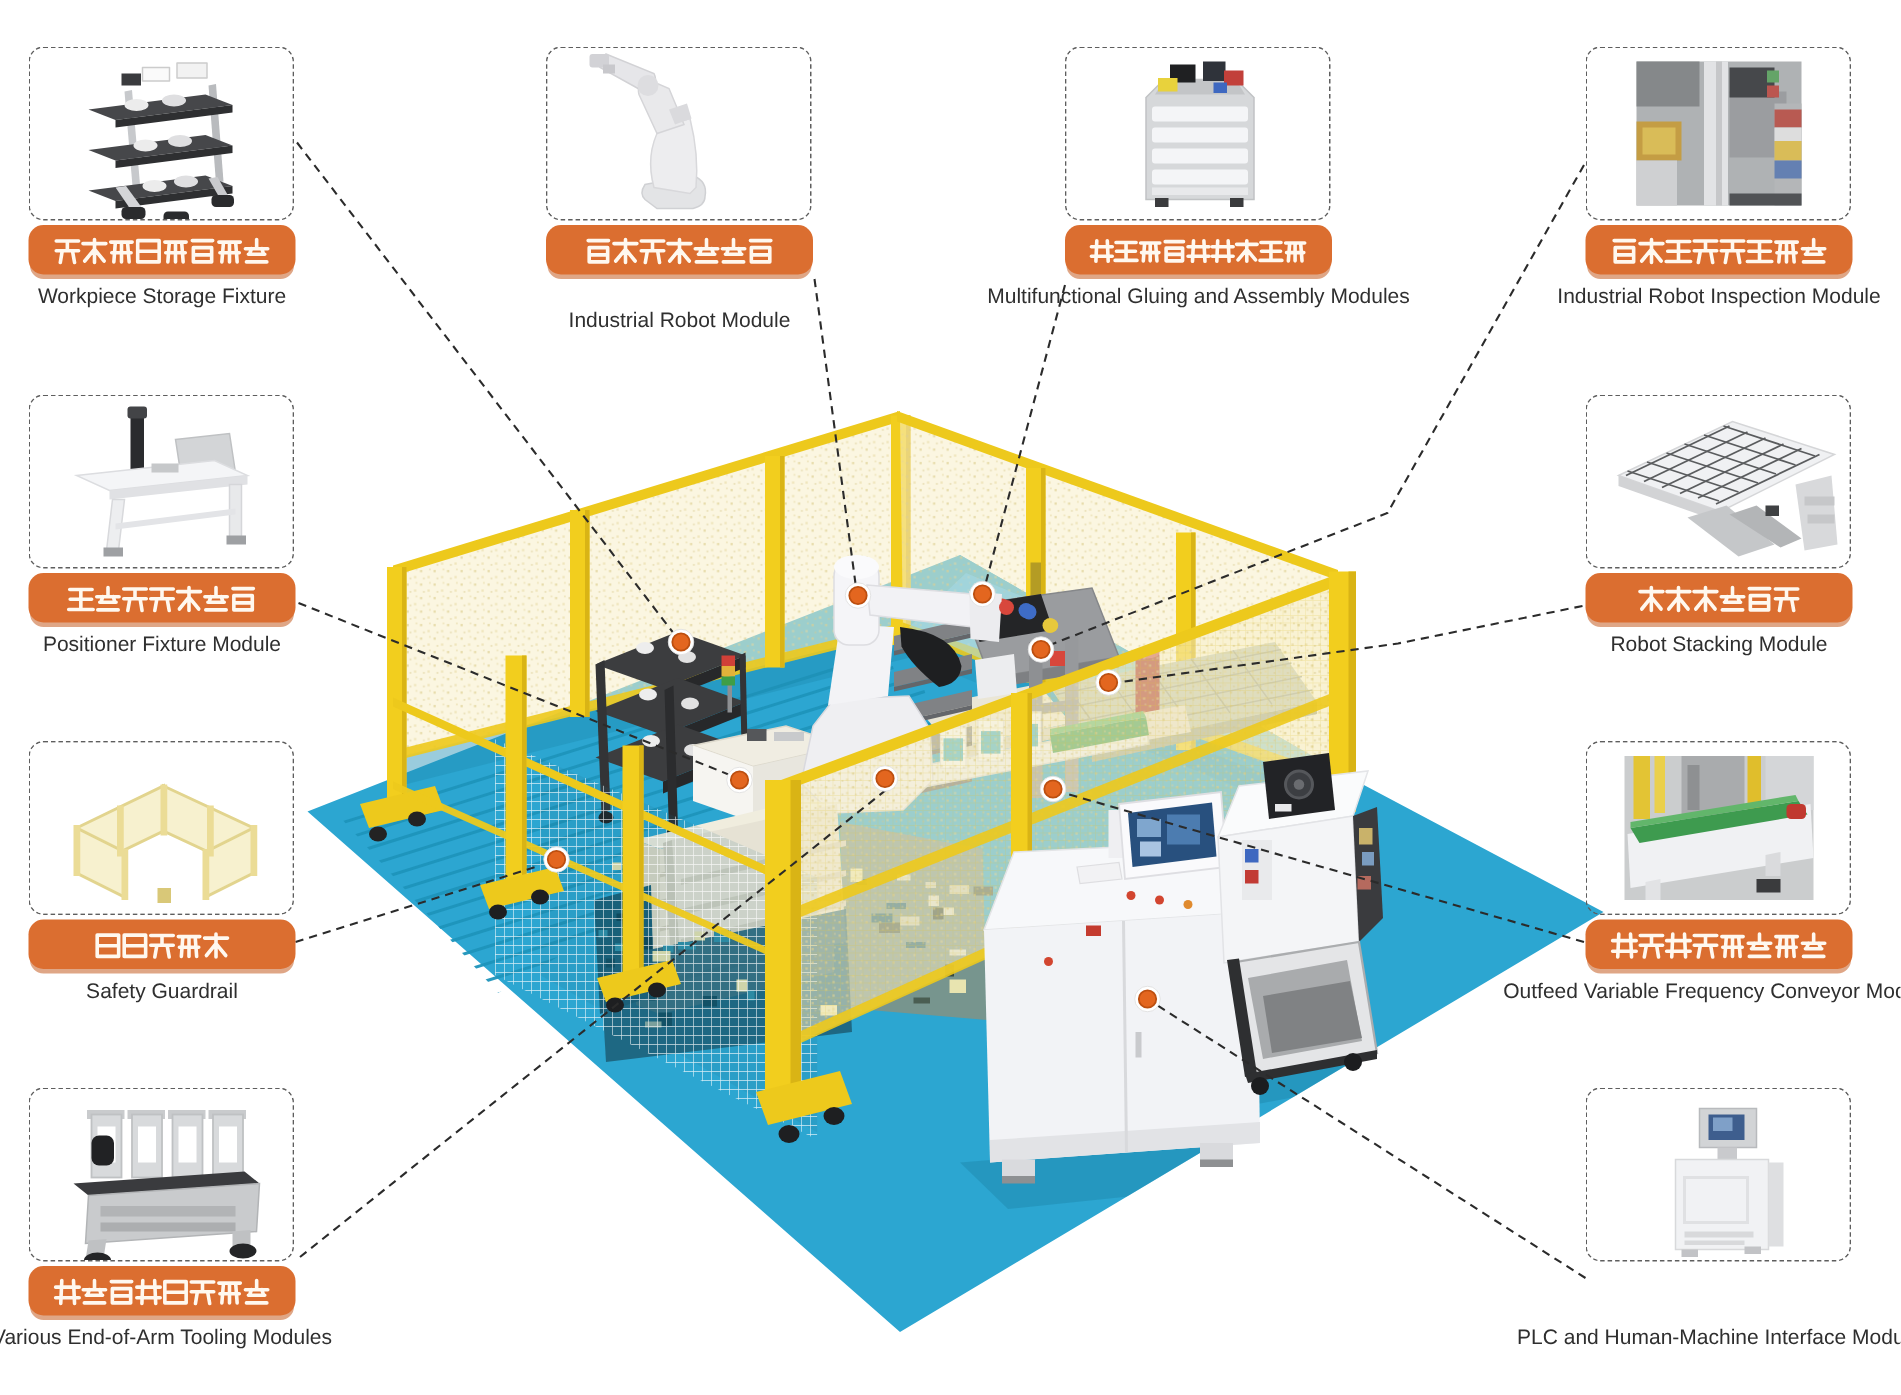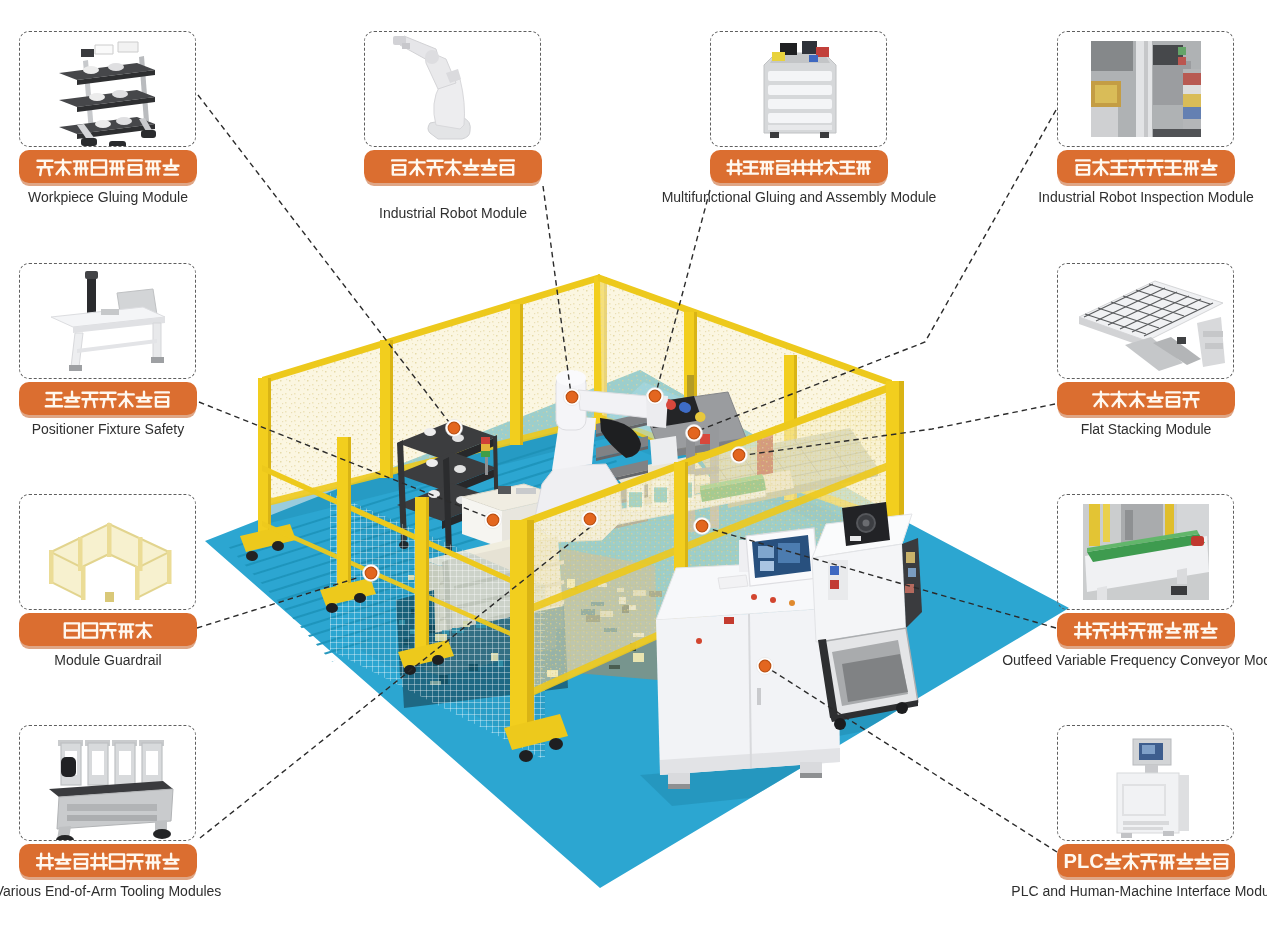--- a/index.html
+++ b/index.html
@@ -369,21 +369,21 @@
     <div class="pill" style="left:19px;top:150px;width:178px;height:33px"><svg width="178" height="33" viewBox="0 0 178 33">
         <path d="M18.5 10.7L33.4 10.7M18.5 17.2L33.4 17.2M22.5 17.2L21.2 25.0M29.3 17.2L30.7 25.0M25.9 10.7L25.9 17.2" stroke="#FFF8EF" stroke-width="2.4" stroke-linecap="round" fill="none"></path>
         <path d="M36.3 12.4L51.6 12.4M44.0 9.7L44.0 25.0M44.0 16.1L37.5 24.0M44.0 16.1L50.4 24.0" stroke="#FFF8EF" stroke-width="2.4" stroke-linecap="round" fill="none"></path>
         <path d="M54.8 11.4L69.1 11.4M57.9 11.4L56.9 24.6M66.0 11.4L67.1 24.6M55.5 18.5L68.4 18.5M62.0 11.4L62.0 24.6" stroke="#FFF8EF" stroke-width="2.4" stroke-linecap="round" fill="none"></path>
         <path d="M72.8 10.4L87.1 10.4M72.8 10.4L72.8 24.6M87.1 10.4L87.1 24.6M72.8 24.6L87.1 24.6M72.8 17.5L87.1 17.5" stroke="#FFF8EF" stroke-width="2.4" stroke-linecap="round" fill="none"></path>
         <path d="M90.9 11.4L105.1 11.4M93.9 11.4L92.9 24.6M102.1 11.4L103.1 24.6M91.5 18.5L104.5 18.5M98.0 11.4L98.0 24.6" stroke="#FFF8EF" stroke-width="2.4" stroke-linecap="round" fill="none"></path>
         <path d="M109.2 10.4L122.8 10.4M109.9 15.1L122.1 15.1M109.9 15.1L109.9 24.6M122.1 15.1L122.1 24.6M109.9 19.9L122.1 19.9M109.9 24.6L122.1 24.6" stroke="#FFF8EF" stroke-width="2.4" stroke-linecap="round" fill="none"></path>
         <path d="M126.9 11.4L141.2 11.4M130.0 11.4L128.9 24.6M138.1 11.4L139.1 24.6M127.6 18.5L140.5 18.5M134.0 11.4L134.0 24.6" stroke="#FFF8EF" stroke-width="2.4" stroke-linecap="round" fill="none"></path>
         <path d="M152.1 9.7L152.1 15.8M144.6 15.8L159.5 15.8M146.6 19.5L157.5 19.5M145.3 24.6L158.9 24.6M148.7 15.8L147.3 19.5M155.5 15.8L156.8 19.5" stroke="#FFF8EF" stroke-width="2.4" stroke-linecap="round" fill="none"></path>
       </svg></div>
-    <div class="eng" style="left:108.0px;top:189px">Workpiece Gluing Module</div>
+    <div class="eng" style="left:108.0px;top:189px">Workpiece Storage Fixture</div>
     <div class="box" style="left:364px;top:31px;width:175px;height:114px">
       <svg width="174" height="113" viewBox="0 0 174 113">
         <path d="M64 100 Q60 96 64 90 L96 84 Q106 88 104 98 Q104 104 96 106 L72 106 Z" fill="#E3E4E6" stroke="#D0D1D4" stroke-width="1"></path>
         <path d="M70 92 Q64 70 74 52 L94 46 Q100 70 98 92 L94 96 Z" fill="#EDEDEF" stroke="#D8D8DB" stroke-width="1"></path>
         <path d="M72 56 L60 30 Q58 22 66 20 L80 26 L90 50 Z" fill="#E9E9EB" stroke="#D5D5D8" stroke-width="1"></path>
         <path d="M63 28 L34 12 L38 3 L70 16 Q74 24 63 28 Z" fill="#E6E6E9" stroke="#D2D2D5" stroke-width="1"></path>
         <rect x="27" y="3" width="13" height="9" rx="2" fill="#D2D2D6"></rect>
         <rect x="36" y="10" width="8" height="6" fill="#C8C8CC"></rect>
         <circle cx="66" cy="24" r="7" fill="#DDDDE0"></circle>
         <path d="M80 40 L92 36 L95 46 L84 50 Z" fill="#DADADD"></path>
@@ -421,21 +421,21 @@
         <path d="M21.2 10.5L20.6 24.2M28.2 10.5L28.8 24.2M17.6 14.5L31.5 14.5M17.6 20.8L31.5 20.8" stroke="#FFF8EF" stroke-width="2.4" stroke-linecap="round" fill="none"></path>
         <path d="M34.0 11.7L47.4 11.7M34.3 17.5L47.0 17.5M33.4 23.6L48.0 23.6M40.7 11.7L40.7 23.6" stroke="#FFF8EF" stroke-width="2.4" stroke-linecap="round" fill="none"></path>
         <path d="M50.4 12.0L63.2 12.0M53.1 12.0L52.2 23.9M60.4 12.0L61.3 23.9M51.0 18.4L62.6 18.4M56.8 12.0L56.8 23.9" stroke="#FFF8EF" stroke-width="2.4" stroke-linecap="round" fill="none"></path>
         <path d="M66.8 11.1L79.0 11.1M67.4 15.4L78.4 15.4M67.4 15.4L67.4 23.9M78.4 15.4L78.4 23.9M67.4 19.6L78.4 19.6M67.4 23.9L78.4 23.9" stroke="#FFF8EF" stroke-width="2.4" stroke-linecap="round" fill="none"></path>
         <path d="M85.7 10.5L85.0 24.2M92.6 10.5L93.3 24.2M82.0 14.5L96.0 14.5M82.0 20.8L96.0 20.8" stroke="#FFF8EF" stroke-width="2.4" stroke-linecap="round" fill="none"></path>
         <path d="M101.8 10.5L101.2 24.2M108.8 10.5L109.4 24.2M98.1 14.5L112.1 14.5M98.1 20.8L112.1 20.8" stroke="#FFF8EF" stroke-width="2.4" stroke-linecap="round" fill="none"></path>
         <path d="M114.4 12.9L128.1 12.9M121.2 10.5L121.2 24.2M121.2 16.3L115.4 23.3M121.2 16.3L127.0 23.3" stroke="#FFF8EF" stroke-width="2.4" stroke-linecap="round" fill="none"></path>
         <path d="M130.6 11.7L144.0 11.7M131.0 17.5L143.7 17.5M130.0 23.6L144.6 23.6M137.3 11.7L137.3 23.6" stroke="#FFF8EF" stroke-width="2.4" stroke-linecap="round" fill="none"></path>
         <path d="M147.1 12.0L159.8 12.0M149.8 12.0L148.9 23.9M157.1 12.0L158.0 23.9M147.7 18.4L159.2 18.4M153.4 12.0L153.4 23.9" stroke="#FFF8EF" stroke-width="2.4" stroke-linecap="round" fill="none"></path>
       </svg></div>
-    <div class="eng" style="left:799.0px;top:189px">Multifunctional Gluing and Assembly Module</div>
+    <div class="eng" style="left:799.0px;top:189px">Multifunctional Gluing and Assembly Modules</div>
     <div class="box" style="left:1057px;top:31px;width:175px;height:114px">
       <svg width="174" height="113" viewBox="0 0 174 113">
         <rect x="32" y="8" width="110" height="96" fill="#AFB2B4"></rect>
         <rect x="32" y="8" width="42" height="30" fill="#85888A"></rect>
         <rect x="94" y="28" width="38" height="44" fill="#9B9DA0"></rect>
         <rect x="77" y="8" width="16" height="96" fill="#E2E3E5"></rect>
         <rect x="85" y="8" width="4" height="96" fill="#C6C7C9"></rect>
         <rect x="94" y="12" width="30" height="20" fill="#46484B"></rect>
         <rect x="119" y="14" width="8" height="8" fill="#64A468"></rect>
         <rect x="119" y="24" width="8" height="8" fill="#BB5650"></rect>
@@ -478,21 +478,21 @@
     </div>
     <div class="pill" style="left:19px;top:382px;width:178px;height:33px"><svg width="178" height="33" viewBox="0 0 178 33">
         <path d="M27.5 11.0L42.4 11.0M27.8 17.5L42.1 17.5M26.8 24.3L43.1 24.3M34.9 11.0L34.9 24.3" stroke="#FFF8EF" stroke-width="2.4" stroke-linecap="round" fill="none"></path>
         <path d="M53.0 9.7L53.0 15.8M45.5 15.8L60.4 15.8M47.5 19.5L58.4 19.5M46.2 24.6L59.8 24.6M49.6 15.8L48.2 19.5M56.4 15.8L57.7 19.5" stroke="#FFF8EF" stroke-width="2.4" stroke-linecap="round" fill="none"></path>
         <path d="M63.5 10.7L78.5 10.7M63.5 17.2L78.5 17.2M67.6 17.2L66.2 25.0M74.4 17.2L75.7 25.0M71.0 10.7L71.0 17.2" stroke="#FFF8EF" stroke-width="2.4" stroke-linecap="round" fill="none"></path>
         <path d="M81.5 10.7L96.5 10.7M81.5 17.2L96.5 17.2M85.6 17.2L84.2 25.0M92.4 17.2L93.8 25.0M89.0 10.7L89.0 17.2" stroke="#FFF8EF" stroke-width="2.4" stroke-linecap="round" fill="none"></path>
         <path d="M99.4 12.4L114.7 12.4M107.0 9.7L107.0 25.0M107.0 16.1L100.6 24.0M107.0 16.1L113.5 24.0" stroke="#FFF8EF" stroke-width="2.4" stroke-linecap="round" fill="none"></path>
         <path d="M125.0 9.7L125.0 15.8M117.6 15.8L132.5 15.8M119.6 19.5L130.5 19.5M118.2 24.6L131.8 24.6M121.6 15.8L120.3 19.5M128.4 15.8L129.8 19.5" stroke="#FFF8EF" stroke-width="2.4" stroke-linecap="round" fill="none"></path>
         <path d="M136.3 10.4L149.9 10.4M136.9 15.1L149.2 15.1M136.9 15.1L136.9 24.6M149.2 15.1L149.2 24.6M136.9 19.9L149.2 19.9M136.9 24.6L149.2 24.6" stroke="#FFF8EF" stroke-width="2.4" stroke-linecap="round" fill="none"></path>
       </svg></div>
-    <div class="eng" style="left:108.0px;top:421px">Positioner Fixture Safety</div>
+    <div class="eng" style="left:108.0px;top:421px">Positioner Fixture Module</div>
     <div class="box" style="left:1057px;top:263px;width:175px;height:114px">
       <svg width="174" height="113" viewBox="0 0 174 113">
         <polygon points="20,52 96,16 164,38 88,76" fill="#F0F1F3" stroke="#D5D6D8" stroke-width="1"></polygon>
         <g stroke="#5A5C5E" stroke-width="1.2" fill="none">
           <line x1="26" y1="49" x2="87" y2="69"></line>
           <line x1="39" y1="43" x2="100" y2="63"></line>
           <line x1="52" y1="37" x2="113" y2="57"></line>
           <line x1="64" y1="31" x2="125" y2="51"></line>
           <line x1="77" y1="25" x2="138" y2="45"></line>
           <line x1="90" y1="19" x2="151" y2="39"></line>
@@ -513,21 +513,21 @@
       </svg>
     </div>
     <div class="pill" style="left:1057px;top:382px;width:178px;height:33px"><svg width="178" height="33" viewBox="0 0 178 33">
         <path d="M36.3 12.4L51.6 12.4M43.9 9.7L43.9 25.0M43.9 16.1L37.5 24.0M43.9 16.1L50.4 24.0" stroke="#FFF8EF" stroke-width="2.4" stroke-linecap="round" fill="none"></path>
         <path d="M54.3 12.4L69.6 12.4M62.0 9.7L62.0 25.0M62.0 16.1L55.5 24.0M62.0 16.1L68.4 24.0" stroke="#FFF8EF" stroke-width="2.4" stroke-linecap="round" fill="none"></path>
         <path d="M72.3 12.4L87.6 12.4M80.0 9.7L80.0 25.0M80.0 16.1L73.5 24.0M80.0 16.1L86.4 24.0" stroke="#FFF8EF" stroke-width="2.4" stroke-linecap="round" fill="none"></path>
         <path d="M98.0 9.7L98.0 15.8M90.5 15.8L105.5 15.8M92.6 19.5L103.4 19.5M91.2 24.6L104.8 24.6M94.6 15.8L93.2 19.5M101.4 15.8L102.8 19.5" stroke="#FFF8EF" stroke-width="2.4" stroke-linecap="round" fill="none"></path>
         <path d="M109.2 10.4L122.8 10.4M109.9 15.1L122.1 15.1M109.9 15.1L109.9 24.6M122.1 15.1L122.1 24.6M109.9 19.9L122.1 19.9M109.9 24.6L122.1 24.6" stroke="#FFF8EF" stroke-width="2.4" stroke-linecap="round" fill="none"></path>
         <path d="M126.6 10.7L141.5 10.7M126.6 17.2L141.5 17.2M130.6 17.2L129.3 25.0M137.4 17.2L138.8 25.0M134.0 10.7L134.0 17.2" stroke="#FFF8EF" stroke-width="2.4" stroke-linecap="round" fill="none"></path>
       </svg></div>
-    <div class="eng" style="left:1146.0px;top:421px">Flat Stacking Module</div>
+    <div class="eng" style="left:1146.0px;top:421px">Robot Stacking Module</div>
     <div class="box" style="left:19px;top:494px;width:175px;height:114px">
       <svg width="174" height="113" viewBox="0 0 174 113">
         <g stroke="#E2D48E" stroke-width="2" fill="#F7F1CF">
           <polygon points="30,56 88,28 88,58 30,86"></polygon>
           <polygon points="88,28 148,56 148,86 88,58"></polygon>
           <polygon points="30,56 30,86 62,102 62,72"></polygon>
           <polygon points="148,56 148,86 116,102 116,72"></polygon>
         </g>
         <g fill="#EBDC96">
           <rect x="28" y="54" width="4.5" height="34"></rect>
@@ -541,21 +541,21 @@
         <rect x="84" y="96" width="9" height="10" fill="#D9C878"></rect>
       </svg>
     </div>
     <div class="pill" style="left:19px;top:613px;width:178px;height:33px"><svg width="178" height="33" viewBox="0 0 178 33">
         <path d="M45.8 10.4L60.1 10.4M45.8 10.4L45.8 24.6M60.1 10.4L60.1 24.6M45.8 24.6L60.1 24.6M45.8 17.5L60.1 17.5" stroke="#FFF8EF" stroke-width="2.4" stroke-linecap="round" fill="none"></path>
         <path d="M63.8 10.4L78.1 10.4M63.8 10.4L63.8 24.6M78.1 10.4L78.1 24.6M63.8 24.6L78.1 24.6M63.8 17.5L78.1 17.5" stroke="#FFF8EF" stroke-width="2.4" stroke-linecap="round" fill="none"></path>
         <path d="M81.5 10.7L96.5 10.7M81.5 17.2L96.5 17.2M85.6 17.2L84.2 25.0M92.4 17.2L93.8 25.0M89.0 10.7L89.0 17.2" stroke="#FFF8EF" stroke-width="2.4" stroke-linecap="round" fill="none"></path>
         <path d="M99.9 11.4L114.2 11.4M102.9 11.4L101.9 24.6M111.1 11.4L112.1 24.6M100.6 18.5L113.5 18.5M107.0 11.4L107.0 24.6" stroke="#FFF8EF" stroke-width="2.4" stroke-linecap="round" fill="none"></path>
         <path d="M117.4 12.4L132.7 12.4M125.0 9.7L125.0 25.0M125.0 16.1L118.6 24.0M125.0 16.1L131.5 24.0" stroke="#FFF8EF" stroke-width="2.4" stroke-linecap="round" fill="none"></path>
       </svg></div>
-    <div class="eng" style="left:108.0px;top:652px">Module Guardrail</div>
+    <div class="eng" style="left:108.0px;top:652px">Safety Guardrail</div>
     <div class="box" style="left:1057px;top:494px;width:175px;height:114px">
       <svg width="174" height="113" viewBox="0 0 174 113">
         <rect x="24" y="8" width="126" height="96" fill="#CBCDCE"></rect>
         <rect x="30" y="8" width="11" height="42" fill="#E3C434"></rect>
         <rect x="44" y="8" width="7" height="38" fill="#EAD04C"></rect>
         <rect x="62" y="8" width="42" height="44" fill="#A9ABAD"></rect>
         <rect x="66" y="14" width="8" height="30" fill="#8E9092"></rect>
         <rect x="106" y="8" width="9" height="44" fill="#E0BE2C"></rect>
         <rect x="118" y="8" width="32" height="36" fill="#D4D6D8"></rect>
         <polygon points="26,60 148,40 150,76 28,96" fill="#F0F1F3"></polygon>
@@ -622,23 +622,13 @@
         <rect x="86" y="38" width="13" height="8" fill="#C9CACD"></rect>
         <rect x="58" y="46" width="62" height="60" fill="#F1F2F4" stroke="#D8D9DB" stroke-width="1"></rect>
         <rect x="120" y="48" width="10" height="56" fill="#DEDFE1"></rect>
         <rect x="64" y="58" width="42" height="30" fill="none" stroke="#E0E1E3" stroke-width="2"></rect>
         <rect x="64" y="94" width="46" height="4" fill="#D8D9DB"></rect>
         <rect x="64" y="100" width="40" height="3" fill="#D8D9DB"></rect>
         <rect x="62" y="106" width="11" height="5" fill="#C2C3C6"></rect>
         <rect x="104" y="104" width="11" height="5" fill="#C2C3C6"></rect>
       </svg>
     </div>
-    <div class="pill" style="left:1057px;top:844px;width:178px;height:33px"><svg width="178" height="33" viewBox="0 0 178 33">
-        <text x="6.5" y="23.6" font-family="Liberation Sans" font-weight="bold" font-size="20.1" fill="#FFF8EF">PLC</text>
-        <path d="M55.8 9.7L55.8 15.8M48.4 15.8L63.3 15.8M50.4 19.5L61.3 19.5M49.0 24.6L62.6 24.6M52.4 15.8L51.1 19.5M59.2 15.8L60.6 19.5" stroke="#FFF8EF" stroke-width="2.4" stroke-linecap="round" fill="none"></path>
-        <path d="M66.2 12.4L81.5 12.4M73.8 9.7L73.8 25.0M73.8 16.1L67.4 24.0M73.8 16.1L80.3 24.0" stroke="#FFF8EF" stroke-width="2.4" stroke-linecap="round" fill="none"></path>
-        <path d="M84.4 10.7L99.3 10.7M84.4 17.2L99.3 17.2M88.5 17.2L87.1 25.0M95.3 17.2L96.6 25.0M91.9 10.7L91.9 17.2" stroke="#FFF8EF" stroke-width="2.4" stroke-linecap="round" fill="none"></path>
-        <path d="M102.7 11.4L117.0 11.4M105.8 11.4L104.8 24.6M114.0 11.4L115.0 24.6M103.4 18.5L116.3 18.5M109.9 11.4L109.9 24.6" stroke="#FFF8EF" stroke-width="2.4" stroke-linecap="round" fill="none"></path>
-        <path d="M127.9 9.7L127.9 15.8M120.4 15.8L135.4 15.8M122.5 19.5L133.3 19.5M121.1 24.6L134.7 24.6M124.5 15.8L123.1 19.5M131.3 15.8L132.7 19.5" stroke="#FFF8EF" stroke-width="2.4" stroke-linecap="round" fill="none"></path>
-        <path d="M145.9 9.7L145.9 15.8M138.4 15.8L153.4 15.8M140.5 19.5L151.4 19.5M139.1 24.6L152.7 24.6M142.5 15.8L141.2 19.5M149.3 15.8L150.7 19.5" stroke="#FFF8EF" stroke-width="2.4" stroke-linecap="round" fill="none"></path>
-        <path d="M157.1 10.4L170.8 10.4M157.8 15.1L170.1 15.1M157.8 15.1L157.8 24.6M170.1 15.1L170.1 24.6M157.8 19.9L170.1 19.9M157.8 24.6L170.1 24.6" stroke="#FFF8EF" stroke-width="2.4" stroke-linecap="round" fill="none"></path>
-      </svg></div>
     <div class="eng" style="left:1146.0px;top:883px">PLC and Human-Machine Interface Module</div>
   </div>
 </body></html>

